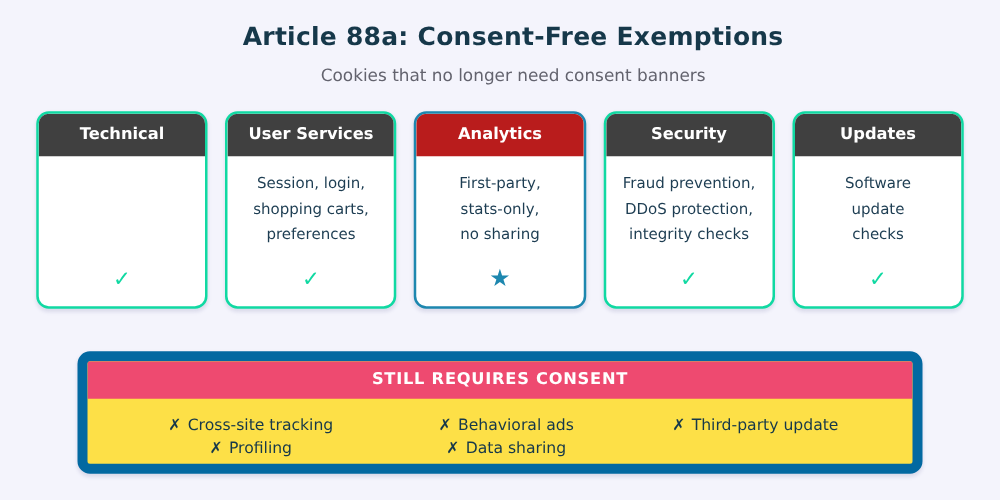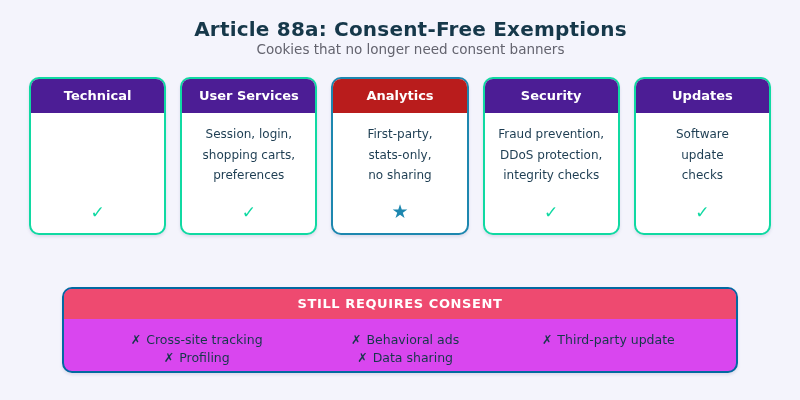--- a/index.html
+++ b/index.html
@@ -13,21 +13,21 @@
 
   
   .page-header { text-align: center; padding-top: 17px; padding-left: 21px; }
   .page-title {
     font-size: 20px;
     font-weight: bold;
     color: #16384a;
     letter-spacing: 0.2px;
   }
   .page-subtitle {
-    margin-top: 0;
+    margin-top: 12px;
     font-size: 13.5px;
     color: #63636e;
   }
 
   
   .cards-row {
     display: flex;
     gap: 14px;
     padding: 0 29px;
     margin-top: 20px;
@@ -37,21 +37,21 @@
     height: 158px;
     background: #ffffff;
     border: 2px solid #10d9a2;
     border-radius: 10px;
     display: flex;
     flex-direction: column;
     overflow: hidden;
     box-shadow: 0 2px 3px rgba(110, 110, 160, 0.18);
   }
   .card-header {
-    background: #4c1d95;
+    background: #404040;
     color: #ffffff;
     font-weight: bold;
     font-size: 13px;
     text-align: center;
     padding: 9px 2px 10px;
   }
   .card.theme-blue { border-color: #1d87af; }
   .card.theme-blue .card-header { background: #b91c1c; }
   .card-body {
     flex: 1;
@@ -71,23 +71,23 @@
     margin-top: auto;
     margin-bottom: 12px;
     font-size: 17px;
     color: #10d9a2;
     line-height: 1;
   }
   .card.theme-blue .card-mark { color: #1d87af; font-size: 19px; }
 
   
   .consent-box {
-    margin: 52px 62px 0;
-    background: #d946ef;
-    border: 2px solid #0369a1;
+    margin: 34px 62px 0;
+    background: #fde047;
+    border: 8px solid #0369a1;
     border-radius: 10px;
     overflow: hidden;
     box-shadow: 0 2px 3px rgba(110, 110, 160, 0.18);
   }
   .consent-header {
     background: #ee4a70;
     color: #ffffff;
     font-weight: bold;
     font-size: 13px;
     letter-spacing: 0.6px;

